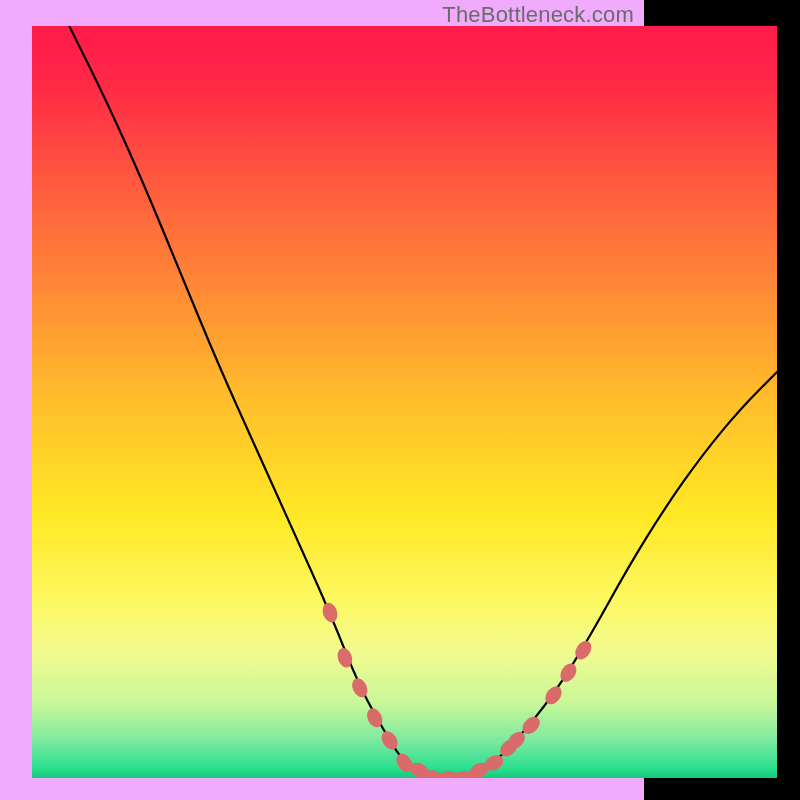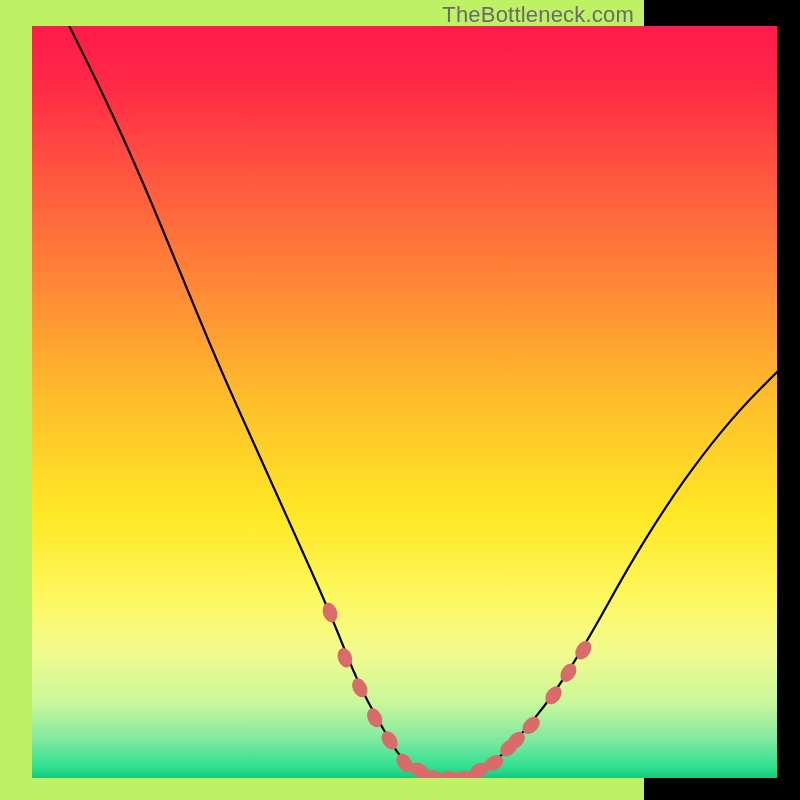--- a/index.html
+++ b/index.html
@@ -8,21 +8,21 @@
     width: 800px;
     height: 800px;
     background: #000000;
     overflow: hidden;
     font-family: Arial, Helvetica, sans-serif;
   }
   .container {
     position: relative;
     width: 644px;
     height: 800px;
-    background: #bef264;
+    background: #f0abfc;
   }
   .watermark {
     position: absolute;
     top: 2px;
     right: 10px;
     color: #6b6b6b;
     font-size: 22px;
     font-weight: 500;
     letter-spacing: 0.2px;
     z-index: 10;

